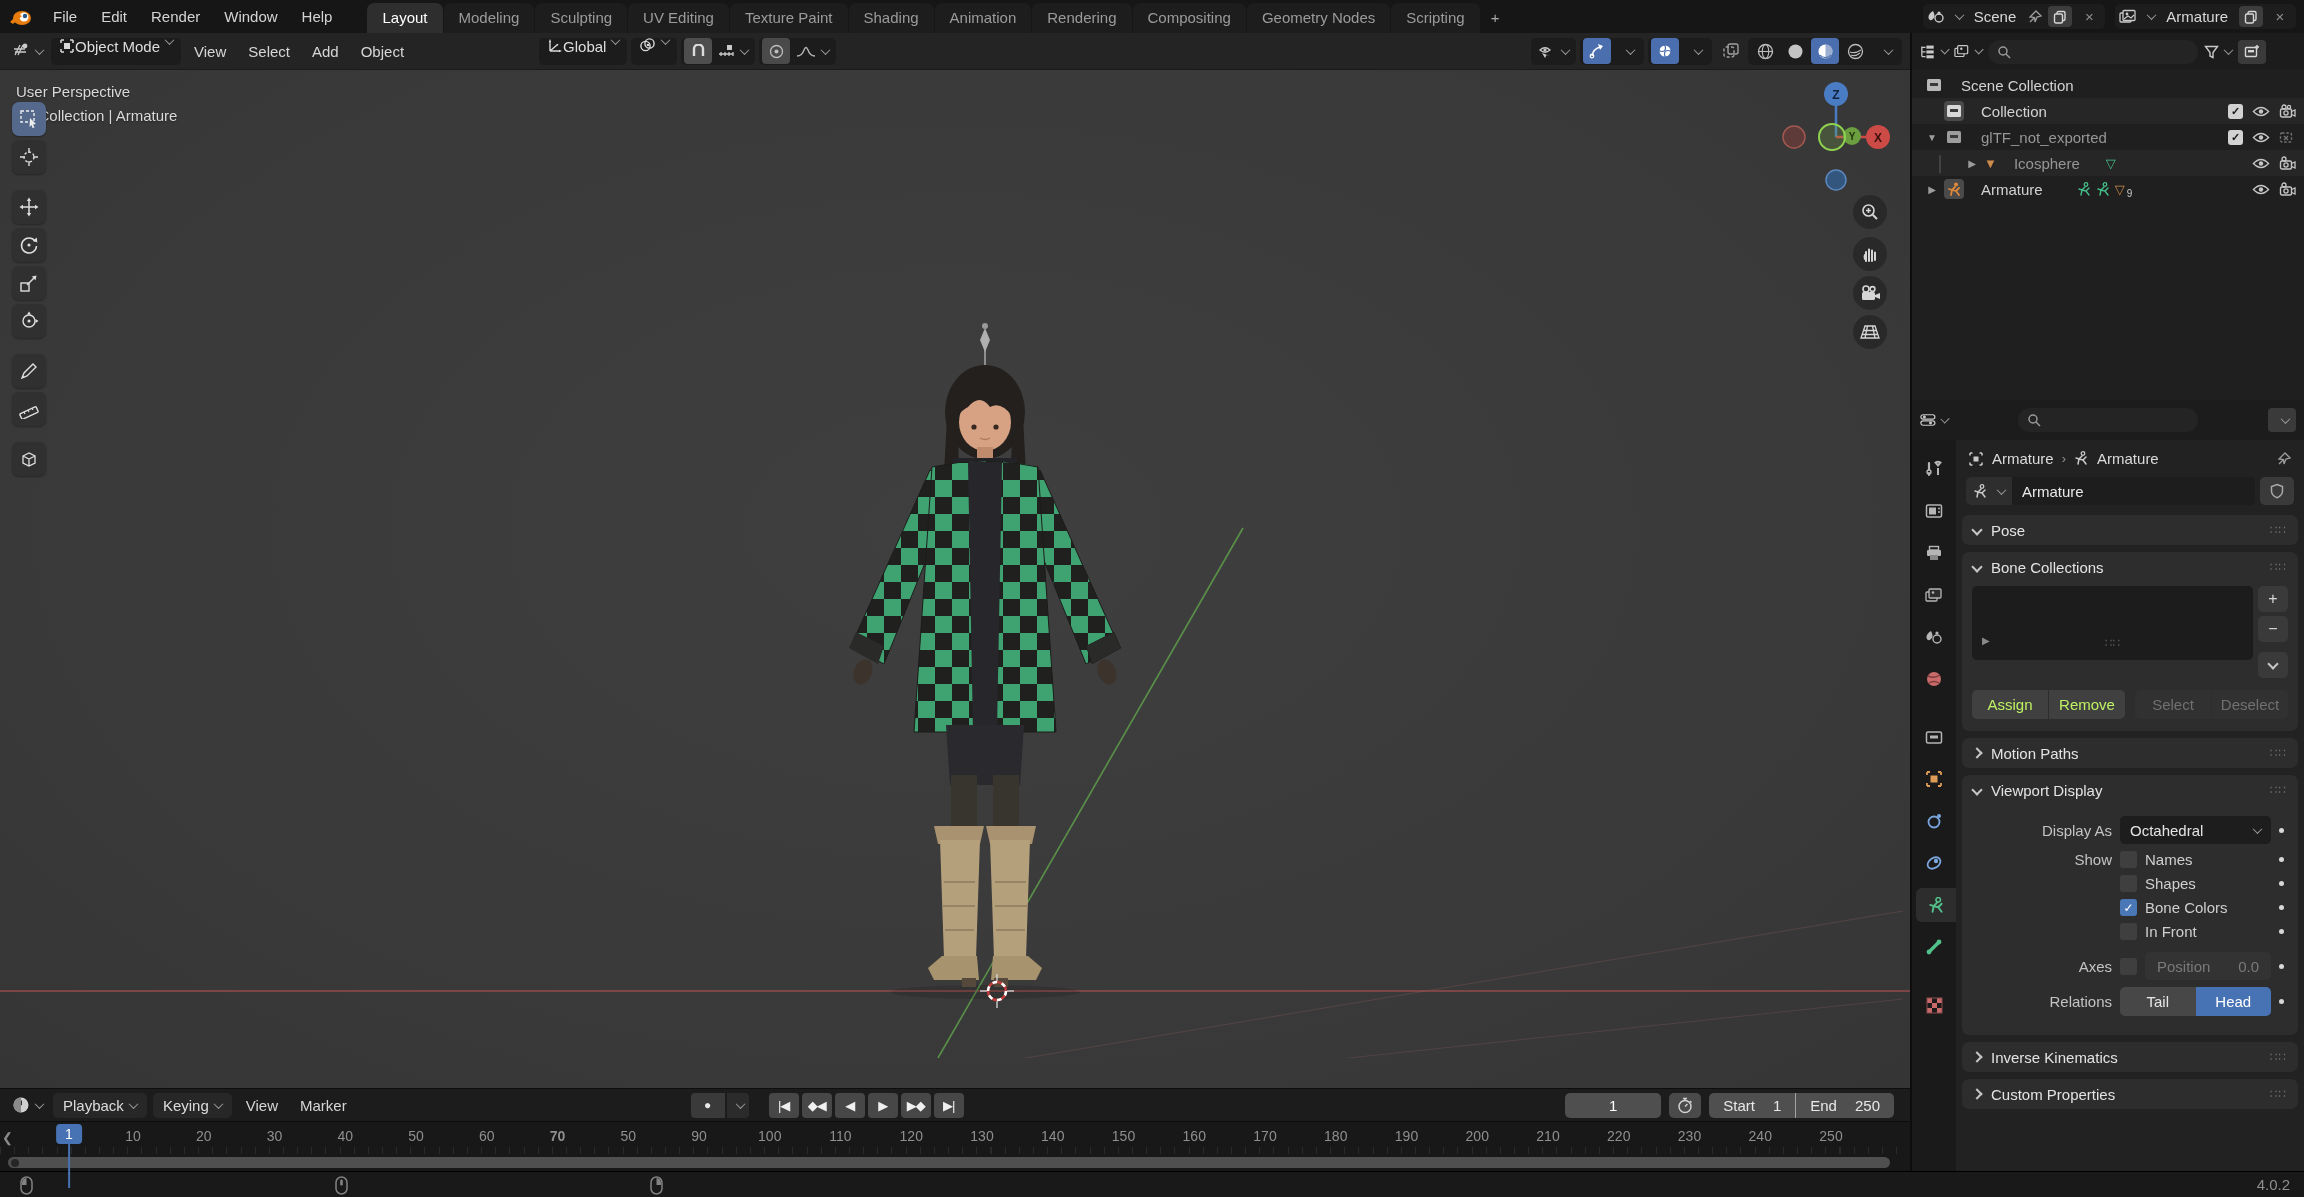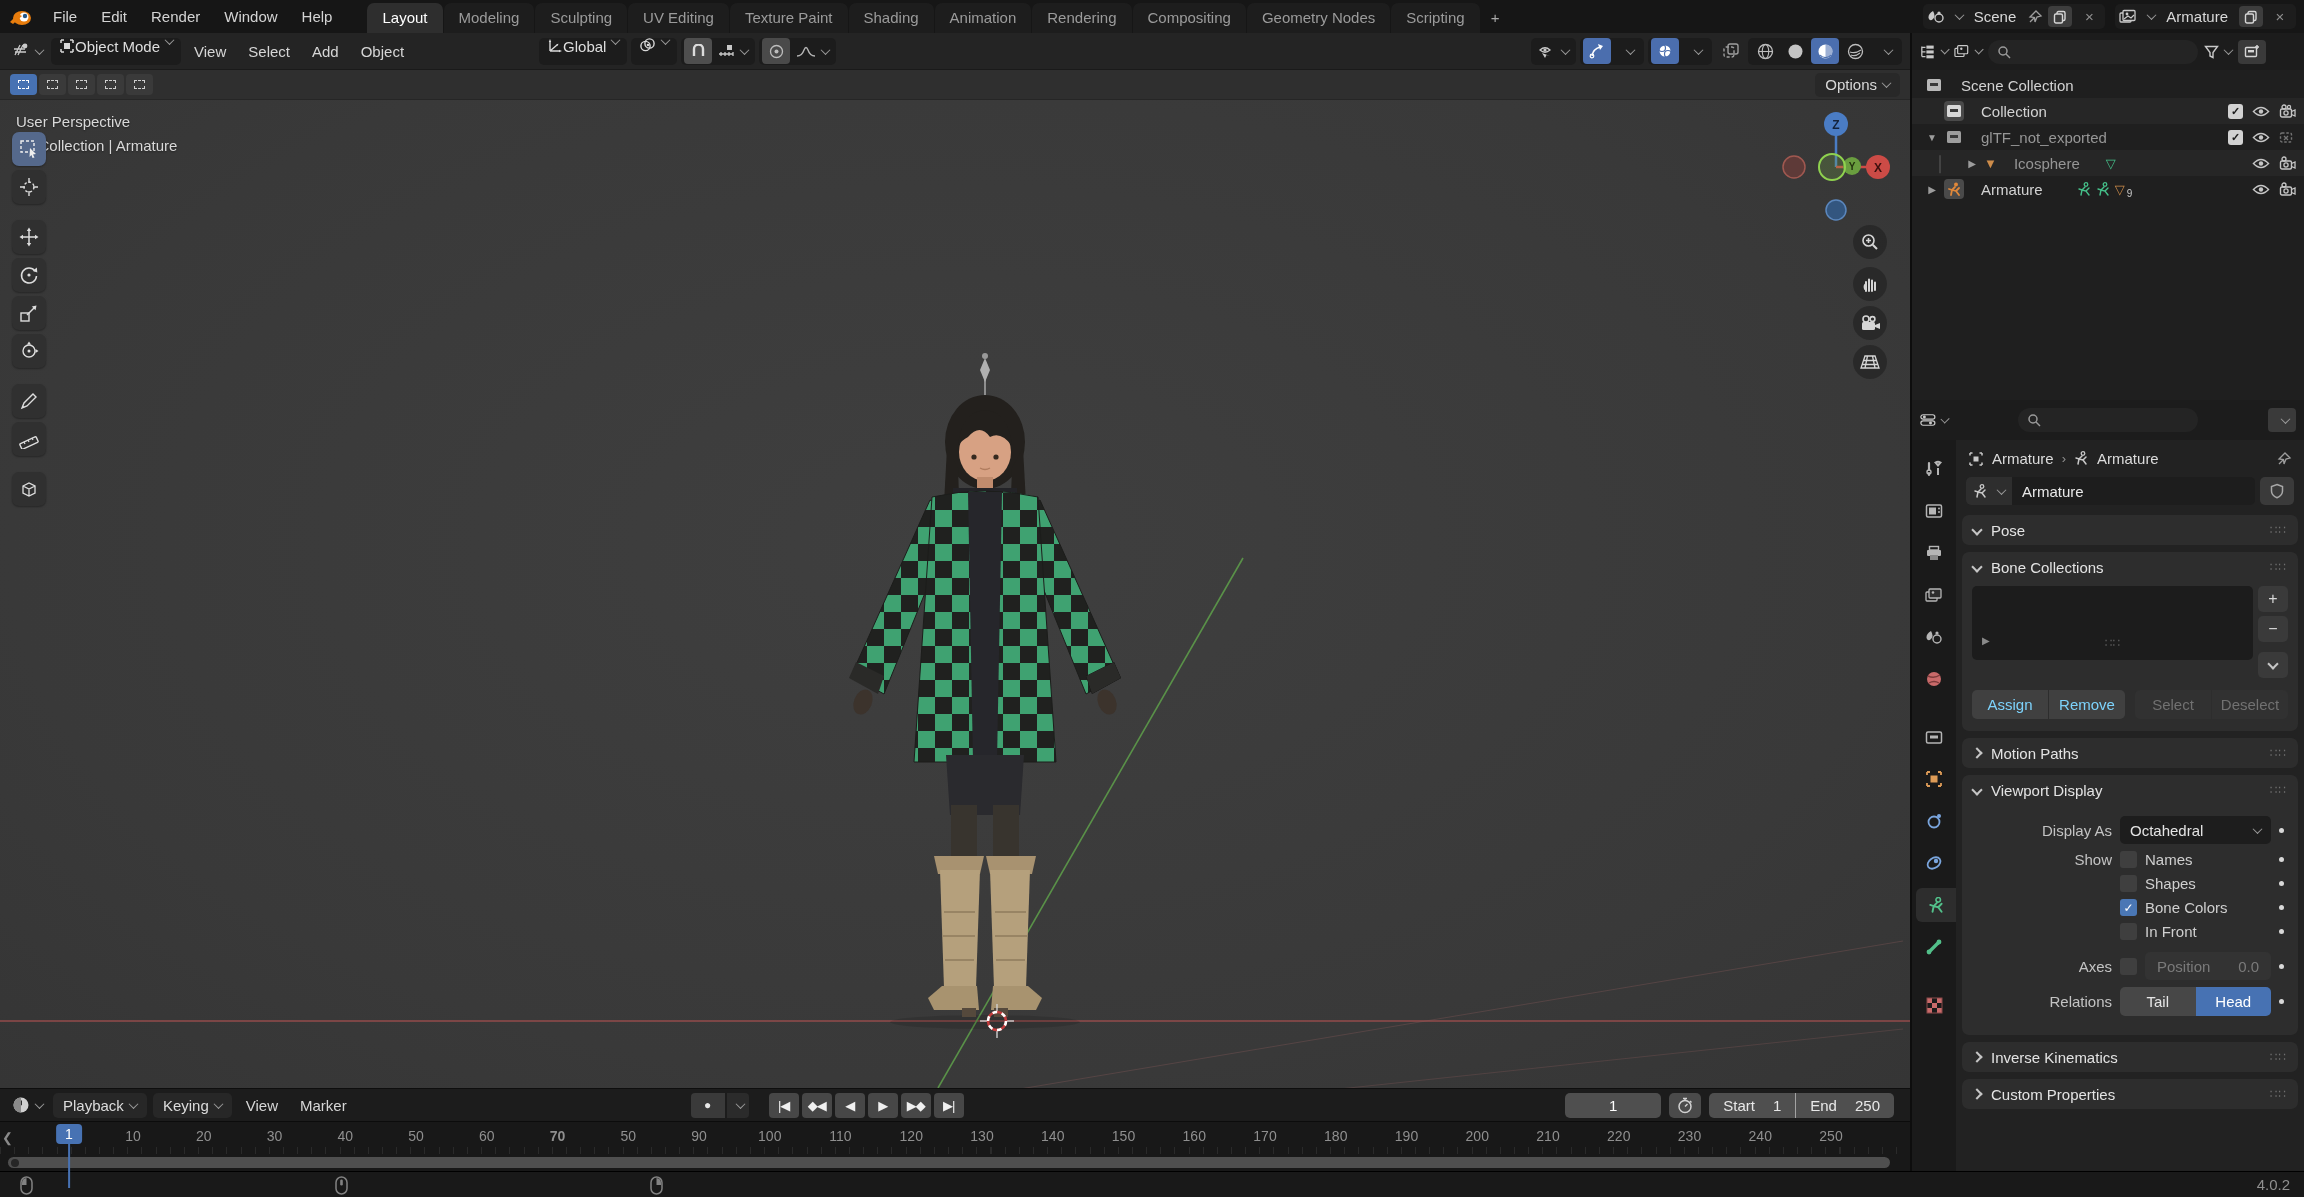--- a/index.html
+++ b/index.html
@@ -134,21 +134,21 @@
   .segbtns>div{flex:1;text-align:center;padding:6px 0;background:#474747;color:#e6e6e6}
   .segbtns>div.on{background:#4772b3;color:#fff}
   .bc-wrap{display:flex;gap:5px}
   .bc-list{flex:1;height:74px;background:#1c1c1c;border-radius:5px;position:relative}
   .bc-list .arrow{position:absolute;left:10px;bottom:14px;color:#8a8a8a;font-size:10px}
   .bc-list .grip2{position:absolute;left:50%;bottom:10px;transform:translateX(-50%);color:#5f5f5f;font-size:12px}
   .bc-side{display:flex;flex-direction:column;gap:4px;width:30px}
   .sq-btn{width:30px;height:26px;background:#3a3a3a;border-radius:5px;display:flex;align-items:center;justify-content:center;color:#d9d9d9;font-size:16px}
   .bc-btnrow{display:flex;gap:10px;margin-top:12px}
   .bgroup{display:flex;flex:1;border-radius:5px;overflow:hidden;gap:1px}
-  .bgroup>div{flex:1;text-align:center;padding:6px 0;background:#404040;color:#7dd3fc}
+  .bgroup>div{flex:1;text-align:center;padding:6px 0;background:#404040;color:#bef264}
   .bgroup>div.dis{background:#313131;color:#717171}
   .vd-row{display:flex;align-items:center;margin:7px 0;gap:8px}
   .vd-label{width:140px;text-align:right;color:#c3c3c3;flex:none}
   .vd-ctrl{flex:1;display:flex;align-items:center;gap:8px}
   .adot{width:5px;height:5px;border-radius:50%;background:#d8d8d8;flex:none;margin-right:4px}
   .dropdown{flex:1;height:28px;background:#1d1d1d;border-radius:5px;display:flex;align-items:center;padding:0 10px;color:#e4e4e4}
   .dropdown .caret{margin-left:auto}
   .cb{width:17px;height:17px;background:#3f3f3f;border-radius:3px;flex:none;display:flex;align-items:center;justify-content:center;color:#fff;font-size:12px}
   .cb.on{background:#4a77b5}
   .cb .mark{display:none}
@@ -368,43 +368,20 @@
                 <circle cx="8.5" cy="8.5" r="7" fill="none" stroke="#bdbdbd" stroke-width="1.3"></circle>
                 <path d="M4 12 Q8 14 13 10 M3 9 Q8 11 14 7" stroke="#bdbdbd" stroke-width="1.1" fill="none"></path>
               </svg>
           </span>
           <span class="hbtn">
               <span class="caret"></span>
             </span>
         </div>
       </div>
 
-      <div class="tool-row">
-        <div class="selmode">
-          <span class="sm on">
-              <span class="dash-sq" style="border-color:#fff"></span>
-            </span>
-          <span class="sm">
-              <span class="dash-sq"></span>
-            </span>
-          <span class="sm">
-              <span class="dash-sq"></span>
-            </span>
-          <span class="sm">
-              <span class="dash-sq"></span>
-            </span>
-          <span class="sm">
-              <span class="dash-sq"></span>
-            </span>
-        </div>
-        <div class="options-btn">
-          <span>Options</span>
-          <span class="caret"></span>
-        </div>
-      </div>
 
       <div class="viewport">
         <div class="vp-text">
           <div>User Perspective</div>
           <div>(1) Collection | Armature</div>
         </div>
 
         <svg class="scene-svg" width="1912" height="988" viewBox="0 100 1912 988">
           <defs>
             <pattern id="chk" width="34" height="34" patternUnits="userSpaceOnUse">

